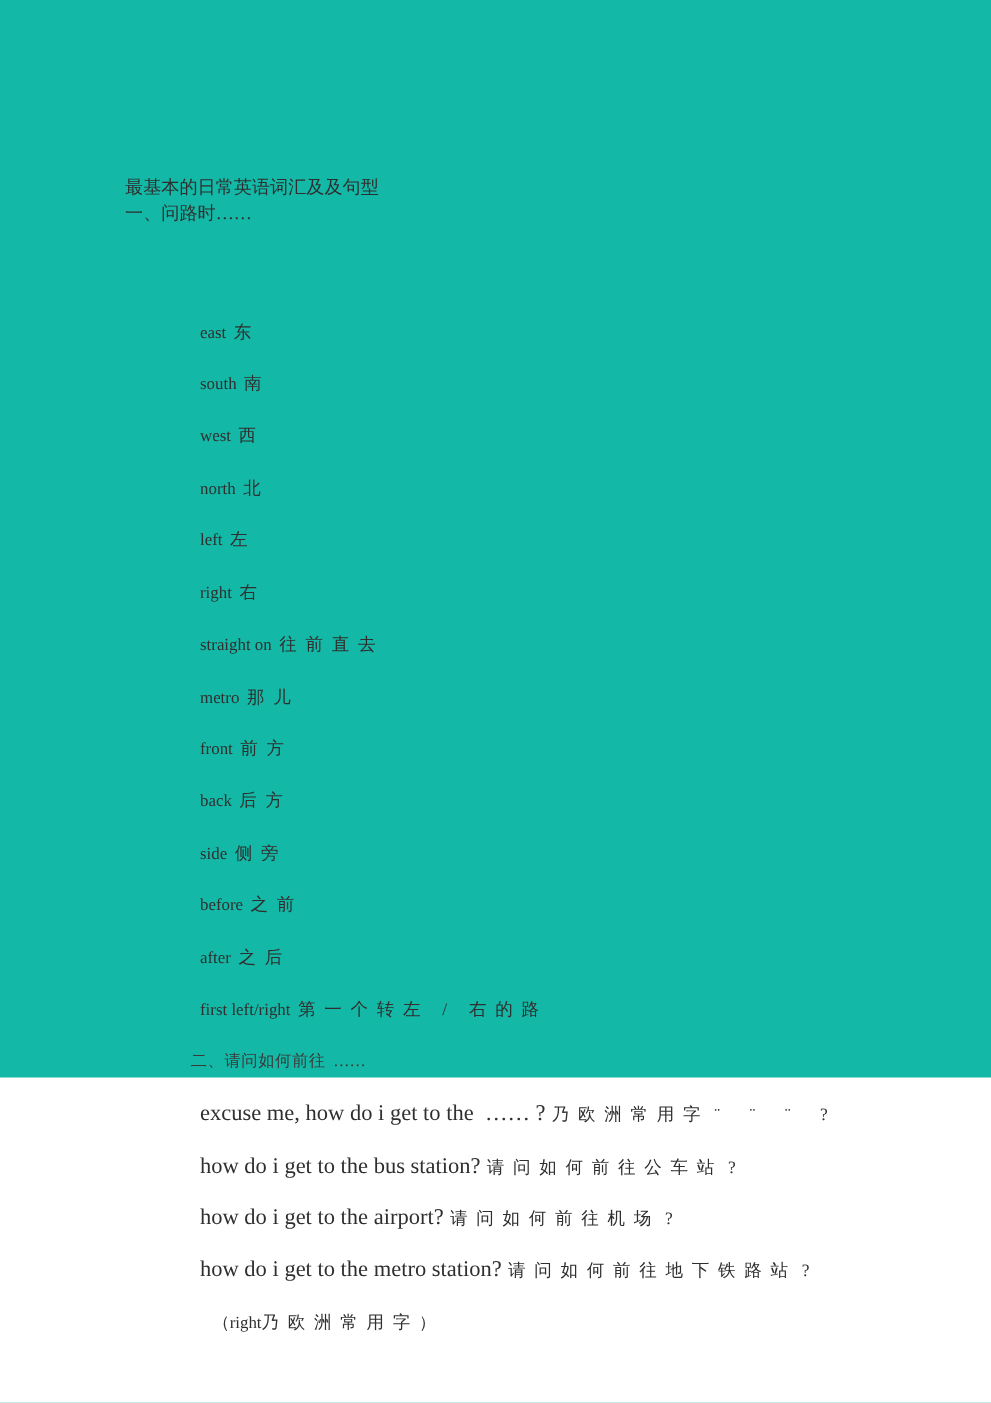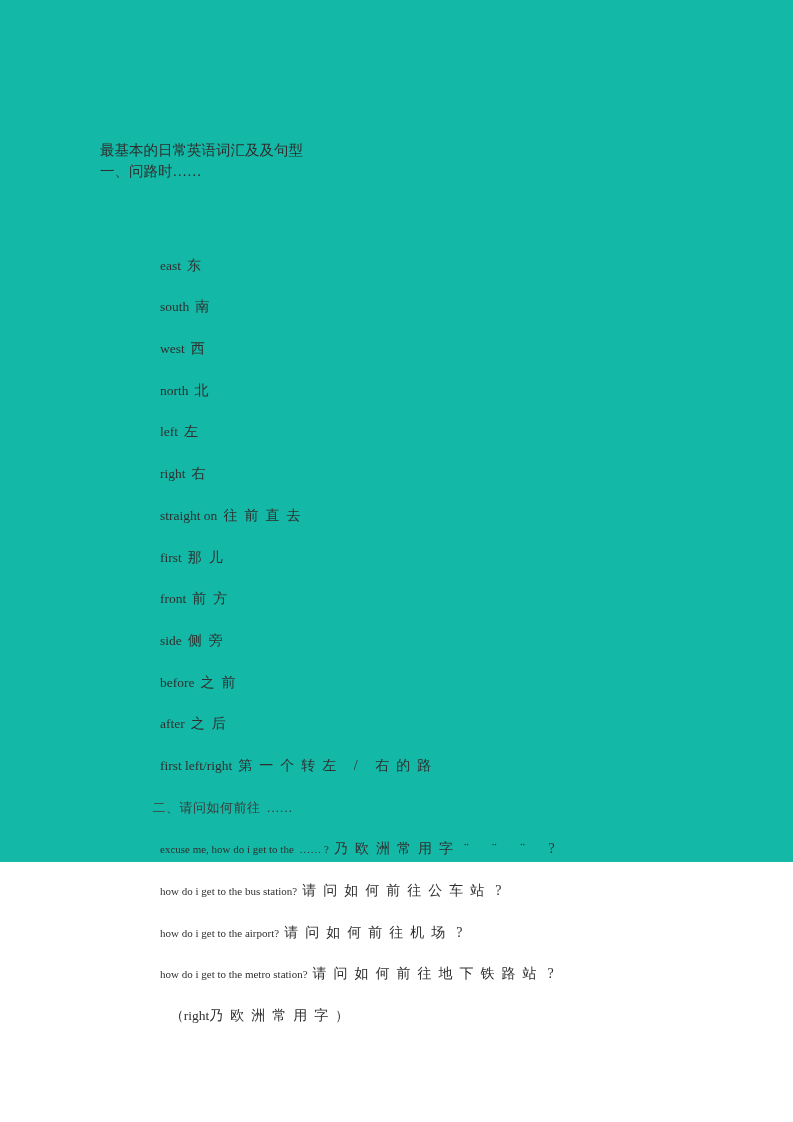--- a/index.html
+++ b/index.html
@@ -88,21 +88,21 @@
   
   .sentence {
     margin-left: 133px;
     height: 41.7px;
     line-height: 41.7px;
     font-size: 13.5px;
     color: #2f2f2f;
     white-space: pre;
   }
   .sentence .en {
-    font-size: 11px;
+    font-size: 18px;
   }
   .sentence .cn {
     font-size: 14px;
     letter-spacing: 7px;
     margin-left: 5px;
   }
   .sentence .mark {
     font-size: 14px;
     letter-spacing: 10px;
     margin-left: 4px;
@@ -156,27 +156,30 @@
 
       <div class="line">
         <span class="en">right</span><span class="cn">右</span>
       </div>
 
       <div class="line">
         <span class="en">straight on</span><span class="cn">往前直去</span>
       </div>
 
       <div class="line">
-        <span class="en">first</span><span class="cn">那儿</span>
+        <span class="en">metro</span><span class="cn">那儿</span>
       </div>
 
       <div class="line">
         <span class="en">front</span><span class="cn">前方</span>
       </div>
 
+      <div class="line">
+        <span class="en">back</span><span class="cn">后方</span>
+      </div>
 
       <div class="line">
         <span class="en">side</span><span class="cn">侧旁</span>
       </div>
 
       <div class="line">
         <span class="en">before</span><span class="cn">之前</span>
       </div>
 
       <div class="line">

